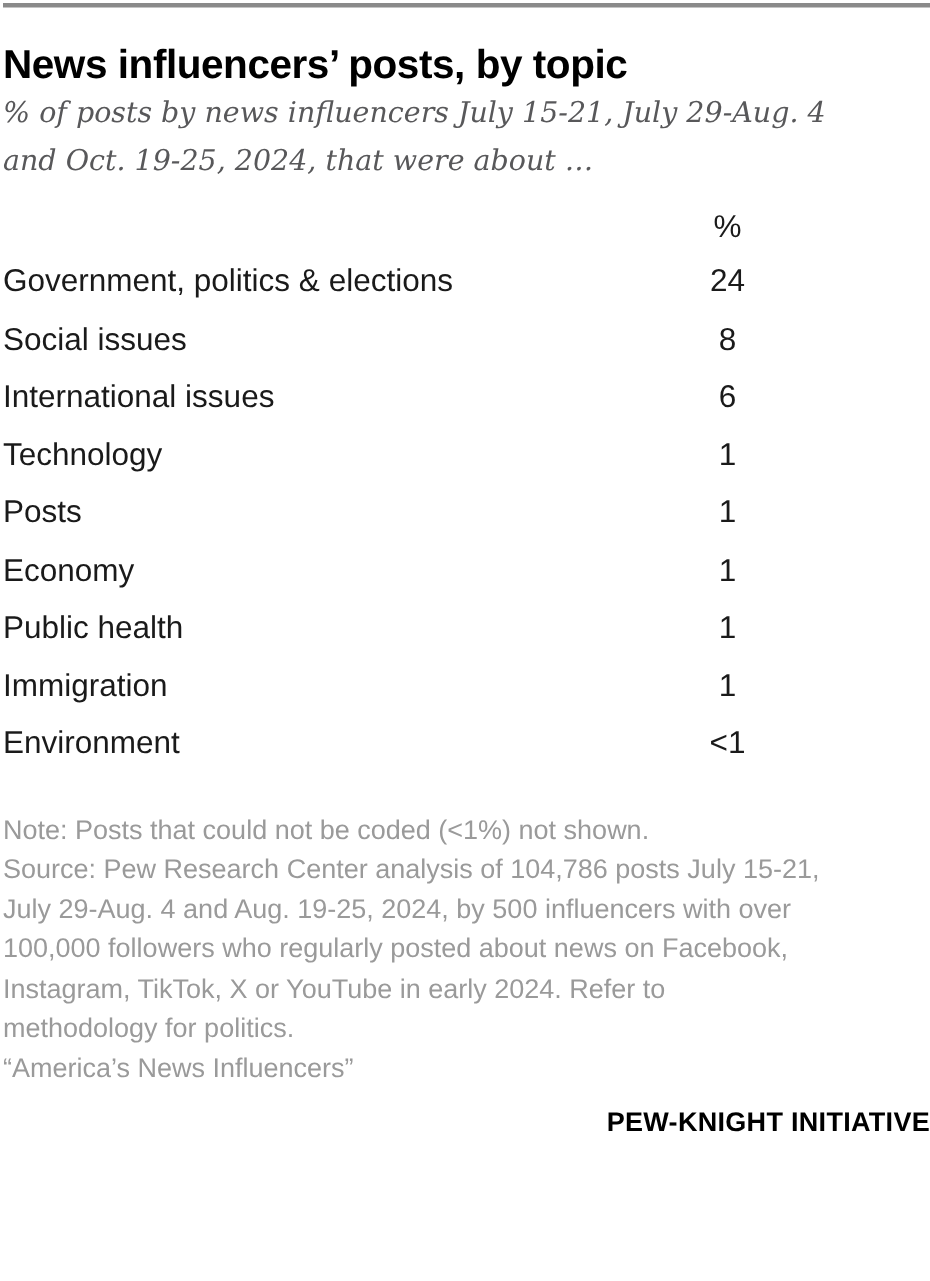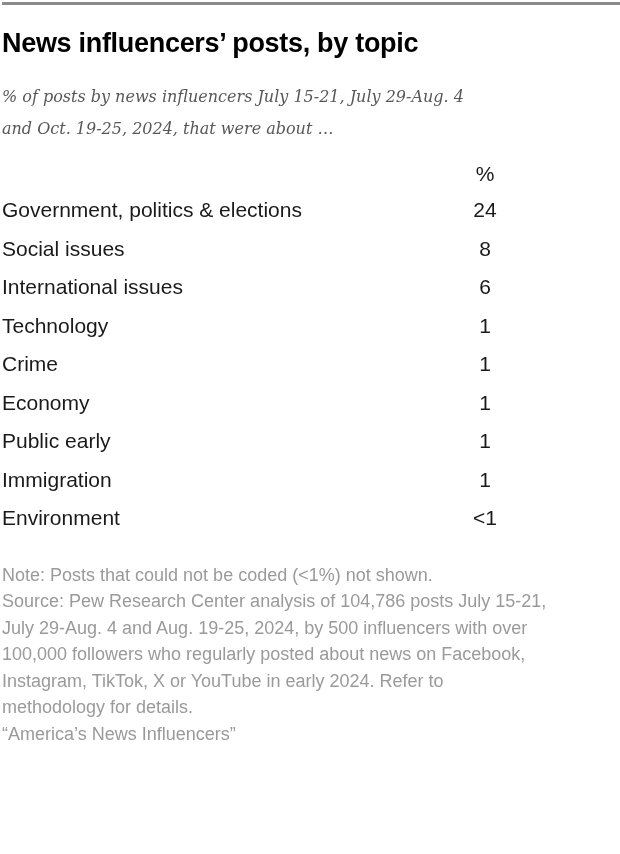--- a/index.html
+++ b/index.html
@@ -32,24 +32,23 @@
   .chart-title {
     margin-top: 22px;
     font-size: 27px;
     line-height: 32px;
     font-weight: 700;
     letter-spacing: -0.3px;
     color: var(--title);
     white-space: nowrap;
   }
   .chart-subtitle {
-    margin-top: 22px;
     font-family: "DejaVu Serif", serif;
     font-style: italic;
-    font-size: 16px;
+    font-size: 19px;
     line-height: 32px;
     color: var(--subtitle);
   }
   .chart-subtitle div { white-space: nowrap; }
   .table { margin-top: 12px; }
   .trow {
     display: flex;
     align-items: center;
     height: 38.5px;
     font-size: 21px;
@@ -119,31 +118,31 @@
     <span class="label">International issues</span>
     <span class="value">6</span>
   </div>
 
   <div class="trow">
     <span class="label">Technology</span>
     <span class="value">1</span>
   </div>
 
   <div class="trow">
-    <span class="label">Crime</span>
+    <span class="label">Posts</span>
     <span class="value">1</span>
   </div>
 
   <div class="trow">
     <span class="label">Economy</span>
     <span class="value">1</span>
   </div>
 
   <div class="trow">
-    <span class="label">Public early</span>
+    <span class="label">Public health</span>
     <span class="value">1</span>
   </div>
 
   <div class="trow">
     <span class="label">Immigration</span>
     <span class="value">1</span>
   </div>
 
   <div class="trow">
     <span class="label">Environment</span>
@@ -153,21 +152,21 @@
 </div>
   </div>
 
   <div class="notes">
     <div>Note: Posts that could not be coded (&lt;1%) not shown.</div>
     <div id="source-lines">
         <div>Source: Pew Research Center analysis of 104,786 posts July 15-21,</div>
         <div>July 29-Aug. 4 and Aug. 19-25, 2024, by 500 influencers with over</div>
         <div>100,000 followers who regularly posted about news on Facebook,</div>
         <div>Instagram, TikTok, X or YouTube in early 2024. Refer to</div>
-        <div>methodology for details.</div>
+        <div>methodology for politics.</div>
       </div>
     <div>“America’s News Influencers”</div>
   </div>
 
   <div class="org">PEW-KNIGHT INITIATIVE</div>
 
   <div class="rule-bottom"></div>
 </div>
 
 </body></html>

